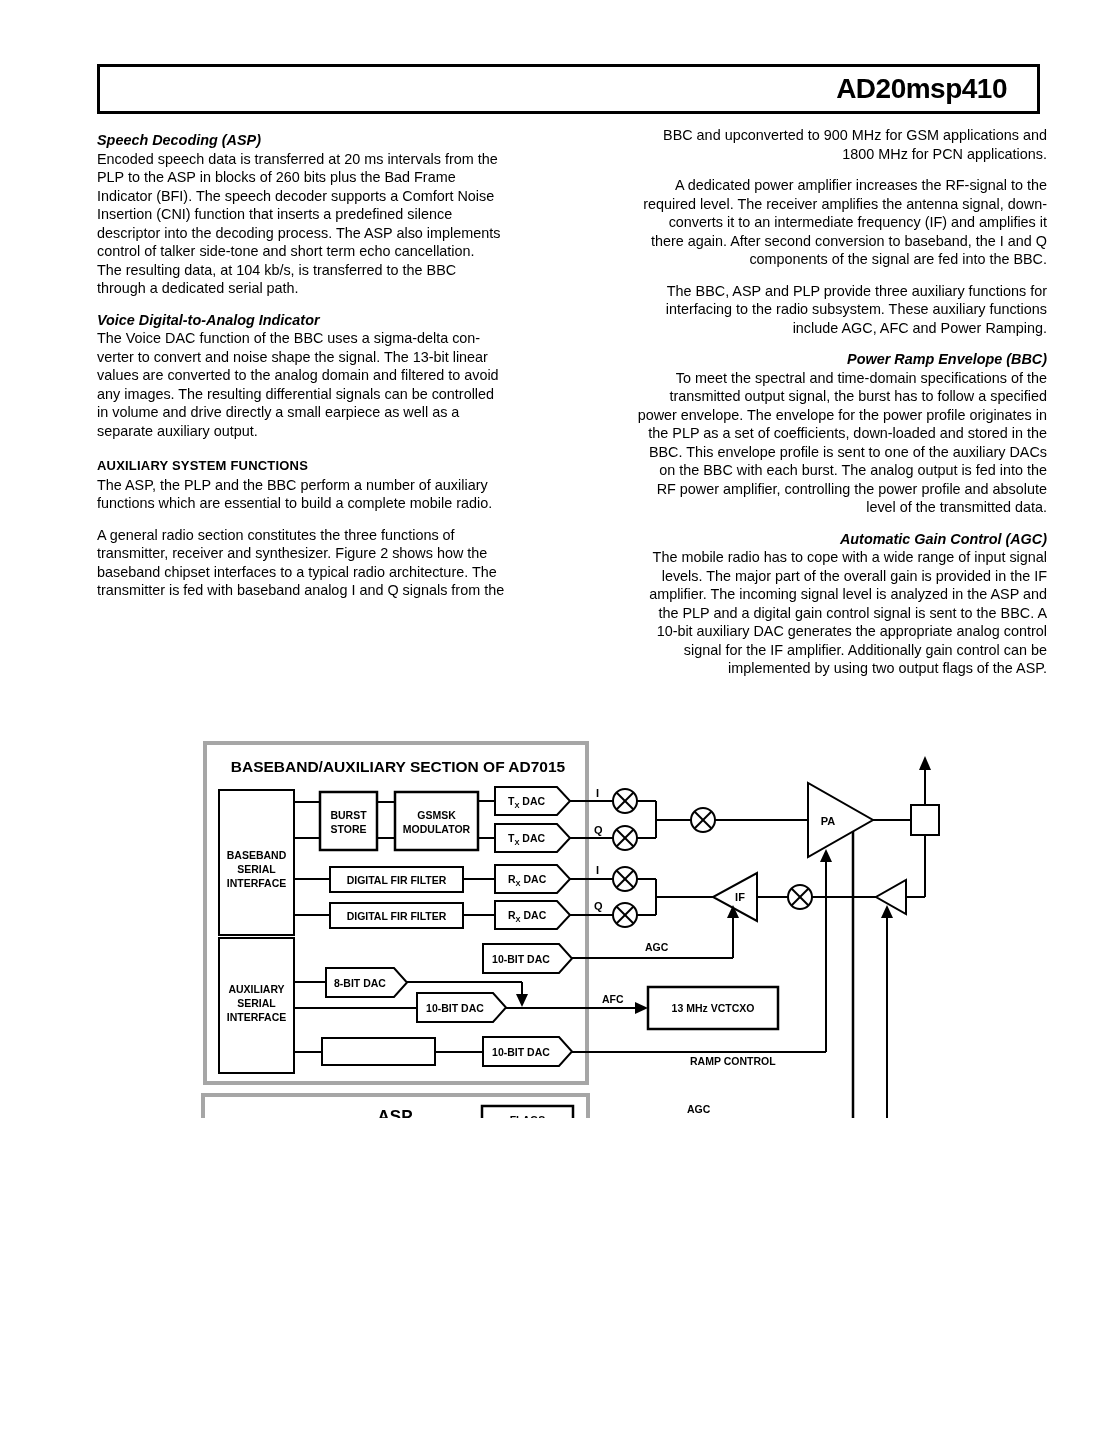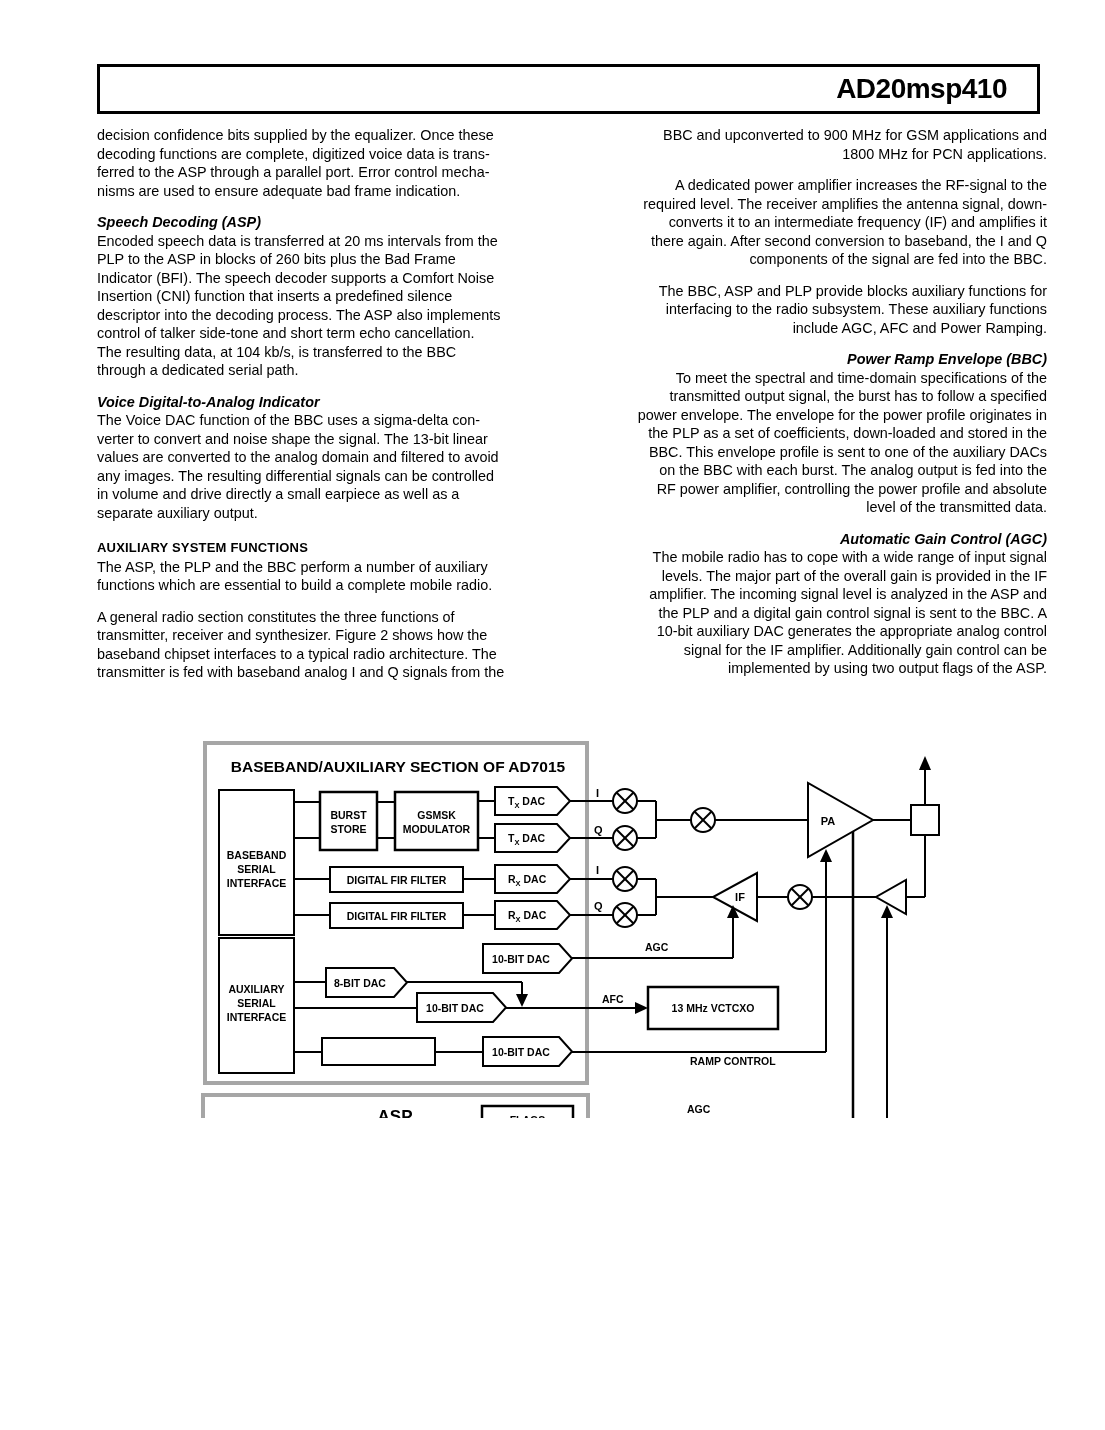--- a/index.html
+++ b/index.html
@@ -34,24 +34,20 @@
 </head>
 <body>
 
 <div class="page">
 
   <div class="header-box">
     <span>AD20msp410</span>
   </div>
 
   <div class="col col-left">
-    <p>decision confidence bits supplied by the equalizer. Once these
-decoding functions are complete, digitized voice data is trans-
-ferred to the ASP through a parallel port. Error control mecha-
-nisms are used to ensure adequate bad frame indication.</p>
     <h3>Speech Decoding (ASP)</h3>
     <p>Encoded speech data is transferred at 20 ms intervals from the
 PLP to the ASP in blocks of 260 bits plus the Bad Frame
 Indicator (BFI). The speech decoder supports a Comfort Noise
 Insertion (CNI) function that inserts a predefined silence
 descriptor into the decoding process. The ASP also implements
 control of talker side-tone and short term echo cancellation.
 The resulting data, at 104 kb/s, is transferred to the BBC
 through a dedicated serial path.</p>
     <h3>Voice Digital-to-Analog Indicator</h3>
@@ -71,21 +67,21 @@
   </div>
 
   <div class="col col-right">
     <p>BBC and upconverted to 900 MHz for GSM applications and
 1800 MHz for PCN applications.</p>
     <p>A dedicated power amplifier increases the RF-signal to the
 required level. The receiver amplifies the antenna signal, down-
 converts it to an intermediate frequency (IF) and amplifies it
 there again. After second conversion to baseband, the I and Q
 components of the signal are fed into the BBC.</p>
-    <p>The BBC, ASP and PLP provide blocks auxiliary functions for
+    <p>The BBC, ASP and PLP provide three auxiliary functions for
 interfacing to the radio subsystem. These auxiliary functions
 include AGC, AFC and Power Ramping.</p>
     <h3>Power Ramp Envelope (BBC)</h3>
     <p>To meet the spectral and time-domain specifications of the
 transmitted output signal, the burst has to follow a specified
 power envelope. The envelope for the power profile originates in
 the PLP as a set of coefficients, down-loaded and stored in the
 BBC. This envelope profile is sent to one of the auxiliary DACs
 on the BBC with each burst. The analog output is fed into the
 RF power amplifier, controlling the power profile and absolute

